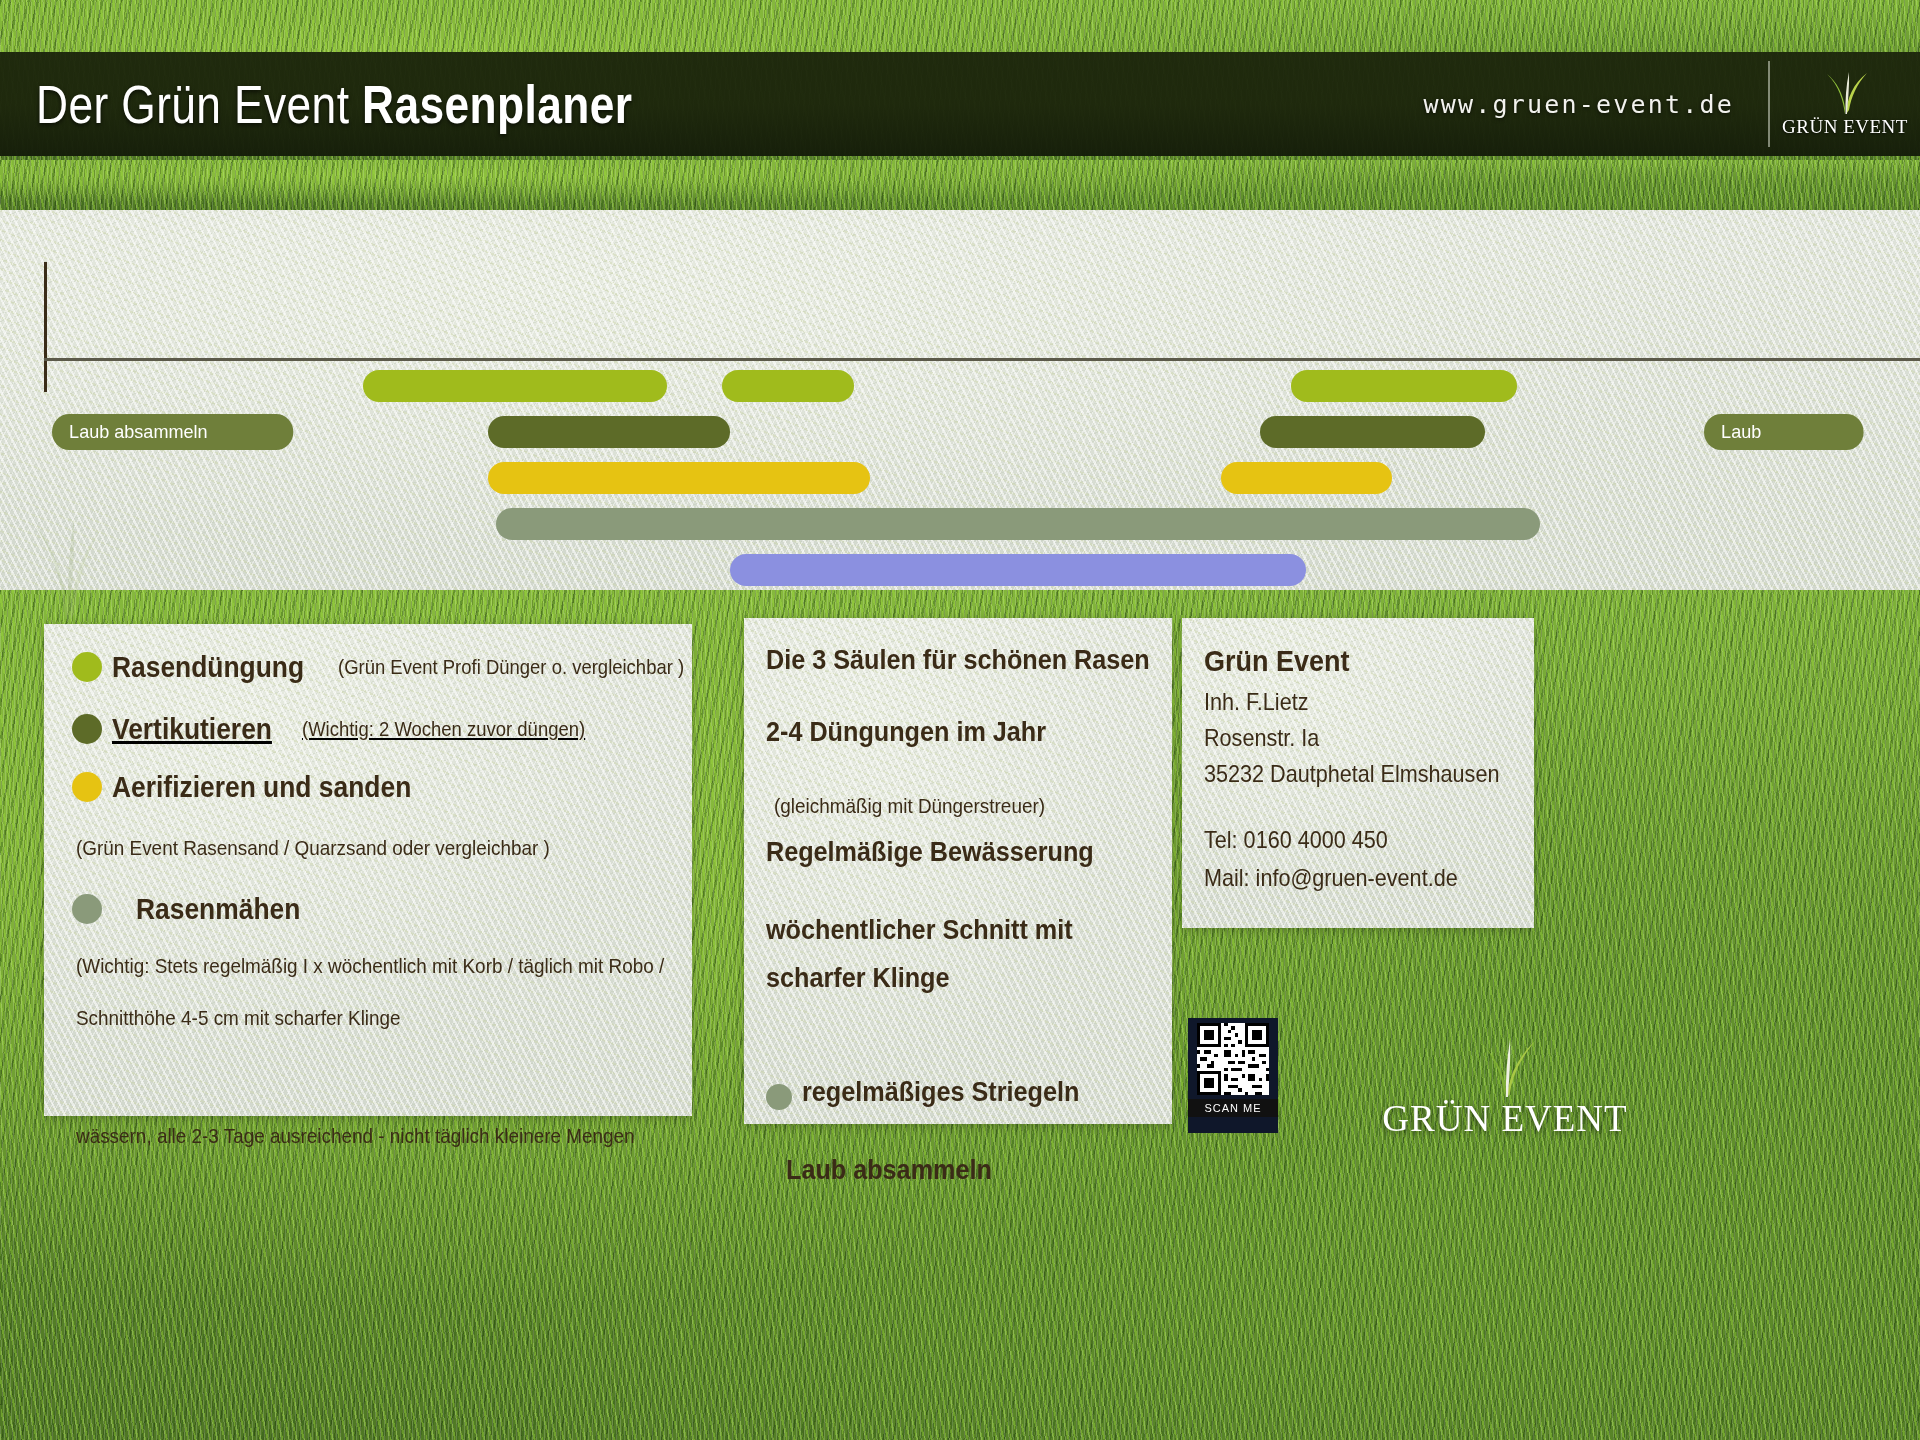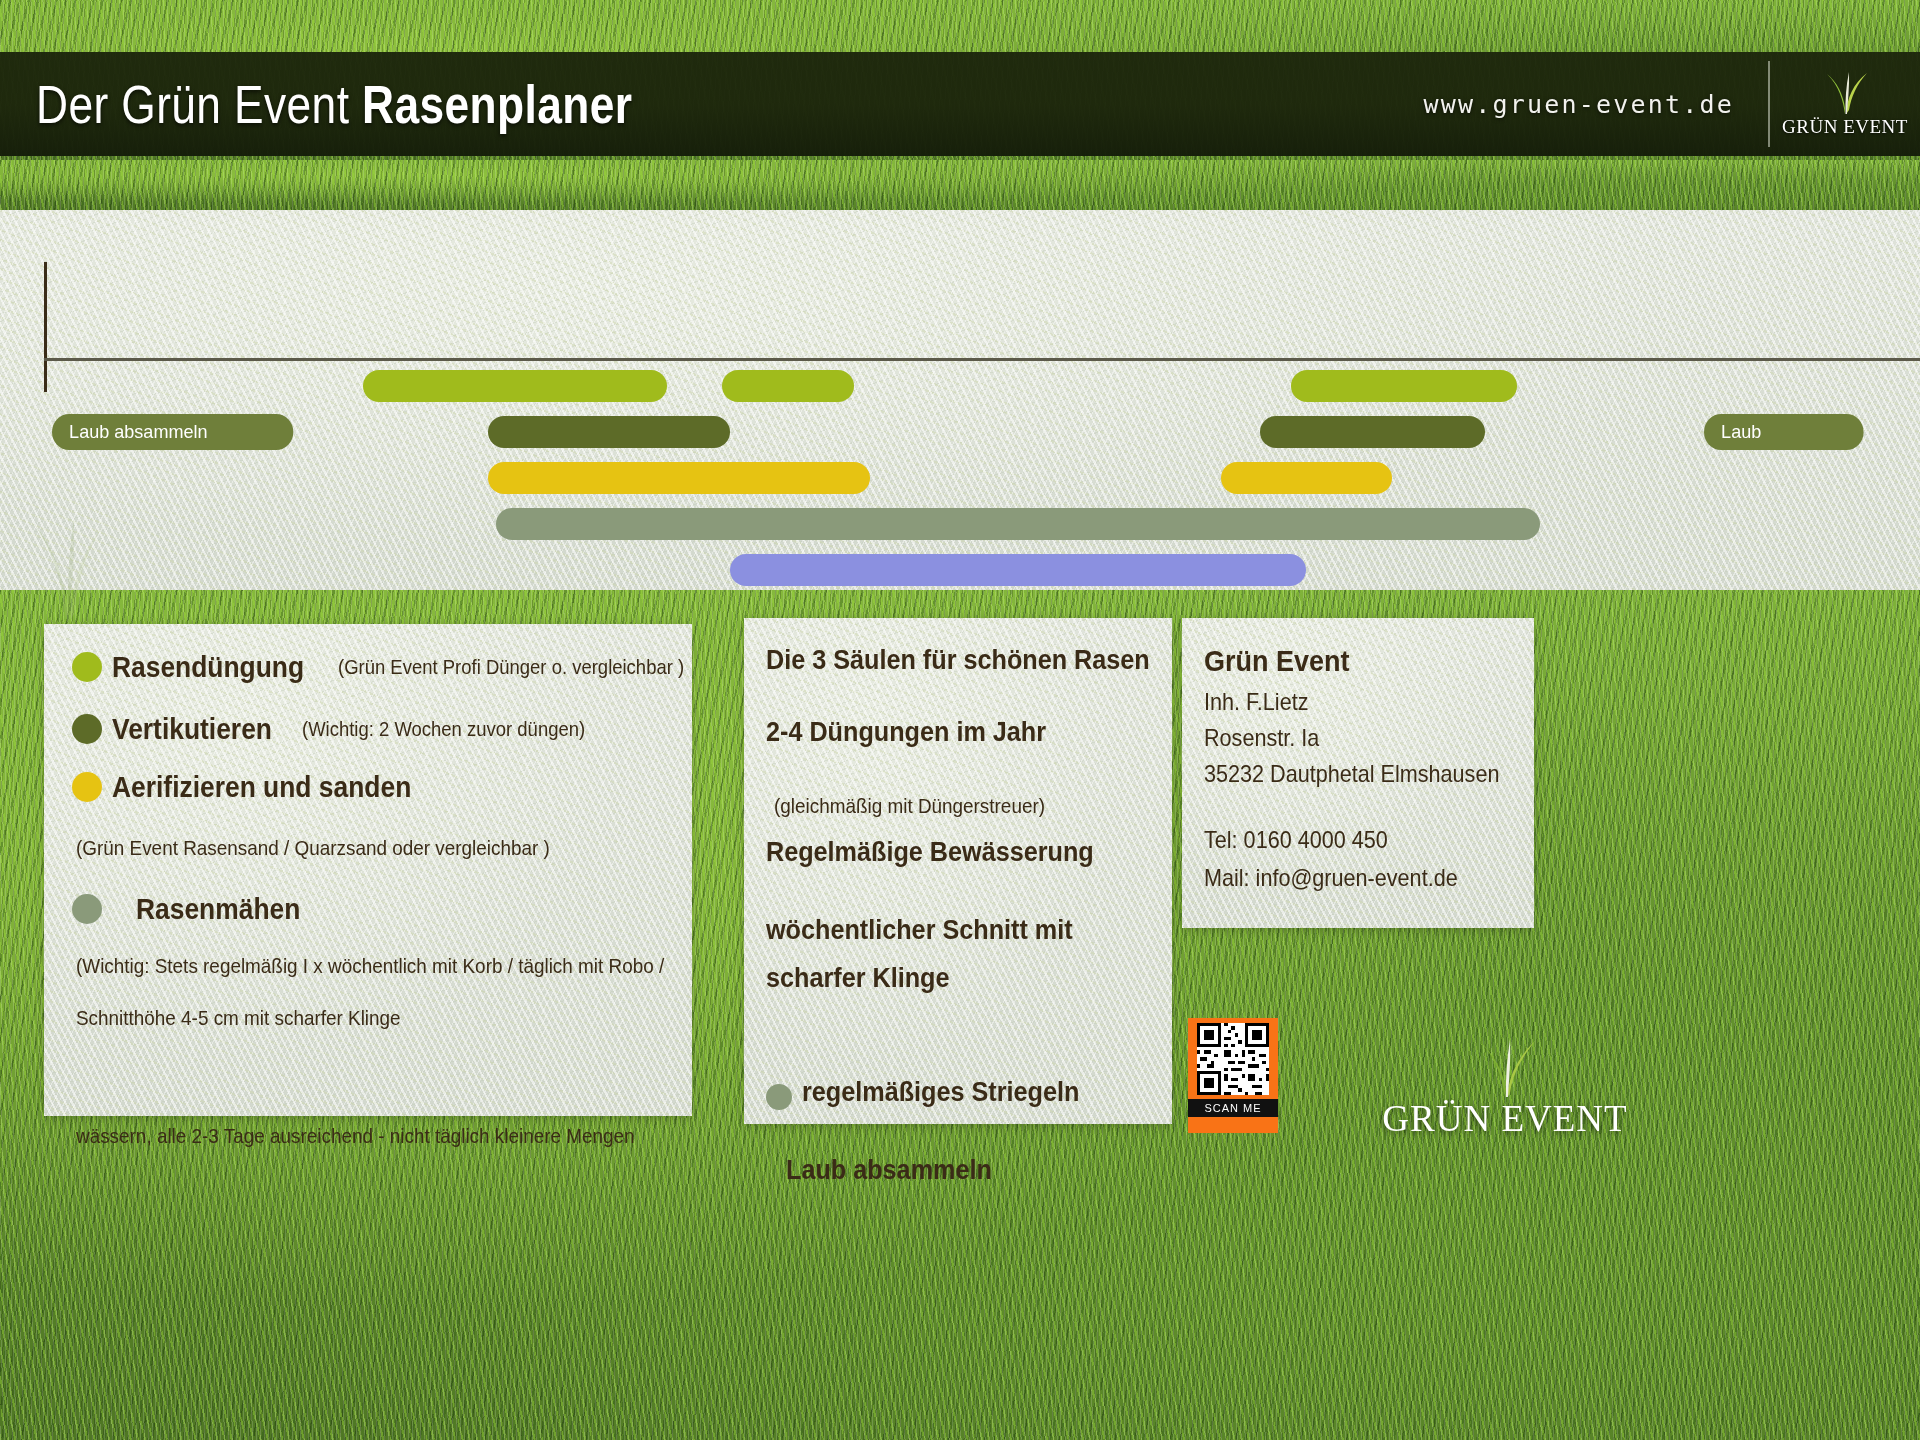--- a/index.html
+++ b/index.html
@@ -135,21 +135,21 @@
 
   .ct-line{
     position:absolute;left:22px;color:#3a2b17;
     font-family:"Liberation Sans Narrow","Liberation Sans",sans-serif;
     transform:scaleX(.9);transform-origin:left center;white-space:nowrap;
   }
   .ct-h{font-size:30px;font-weight:700;}
   .ct-s{font-size:24px;font-weight:400;}
 
   
-  .qr-wrap{position:absolute;left:1188px;top:1018px;width:90px;height:110px;background:#f97316;
+  .qr-wrap{position:absolute;left:1188px;top:1018px;width:90px;height:110px;background:#0f172a;
            display:flex;flex-direction:column;align-items:center;justify-content:flex-start;padding-top:5px;}
   .qr-img{width:72px;height:72px;}
   .qr-cap{width:90px;background:#111;color:#fff;font-size:11px;letter-spacing:1px;
           text-align:center;padding:3px 0;margin-top:4px;font-family:"Liberation Sans",sans-serif;}
   .foot-logo{position:absolute;left:1380px;top:1022px;width:250px;height:118px;
              display:flex;flex-direction:column;align-items:center;justify-content:flex-end;}
   .foot-blades{width:86px;height:60px;}
   .foot-word{color:#ffffff;font-size:37px;letter-spacing:1px;white-space:nowrap;
              font-family:"Liberation Serif","DejaVu Serif",serif;font-variant:small-caps;
              text-shadow:0 2px 6px rgba(0,0,0,.6);}
@@ -203,21 +203,21 @@
         </div>
     </div>
   </div>
 
   <div class="card card-legend paper">
       <div class="lg-item" style="top: 26px;">
         <span class="dot" style="background: rgb(160, 187, 28);"></span>
         <span class="lg-title">Rasendüngung</span>
         <span class="lg-note">(Grün Event Profi Dünger o. vergleichbar )</span>
       </div>
-      <div class="lg-item" style="top: 88px;">
+      <div class="lg-item" style="top: 88px; text-decoration: underline;">
         <span class="dot" style="background: rgb(93, 107, 40);"></span>
         <span class="lg-title">Vertikutieren</span>
         <span class="lg-note">(Wichtig: 2 Wochen zuvor düngen)</span>
       </div>
       <div class="lg-item" style="top: 146px;">
         <span class="dot" style="background: rgb(230, 195, 18);"></span>
         <span class="lg-title">Aerifizieren und sanden</span>
       </div>
       <div class="lg-sub" style="top: 212px;">(Grün Event Rasensand / Quarzsand oder vergleichbar )</div>
       <div class="lg-item" style="top: 268px; gap: 24px;">

